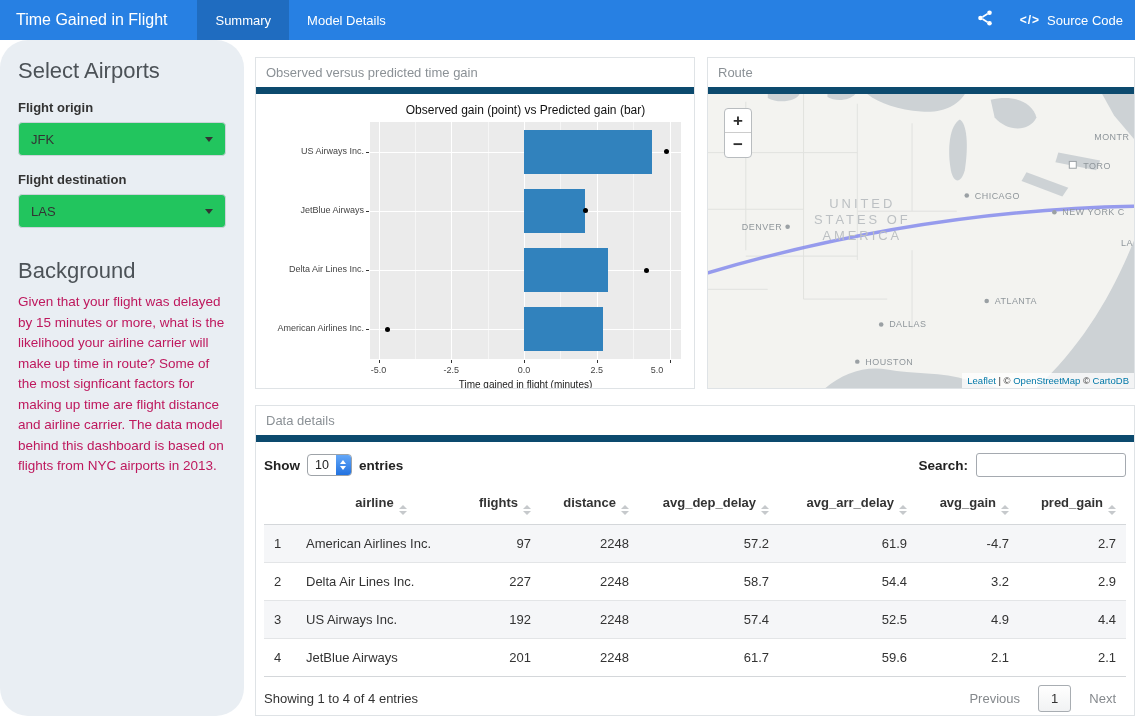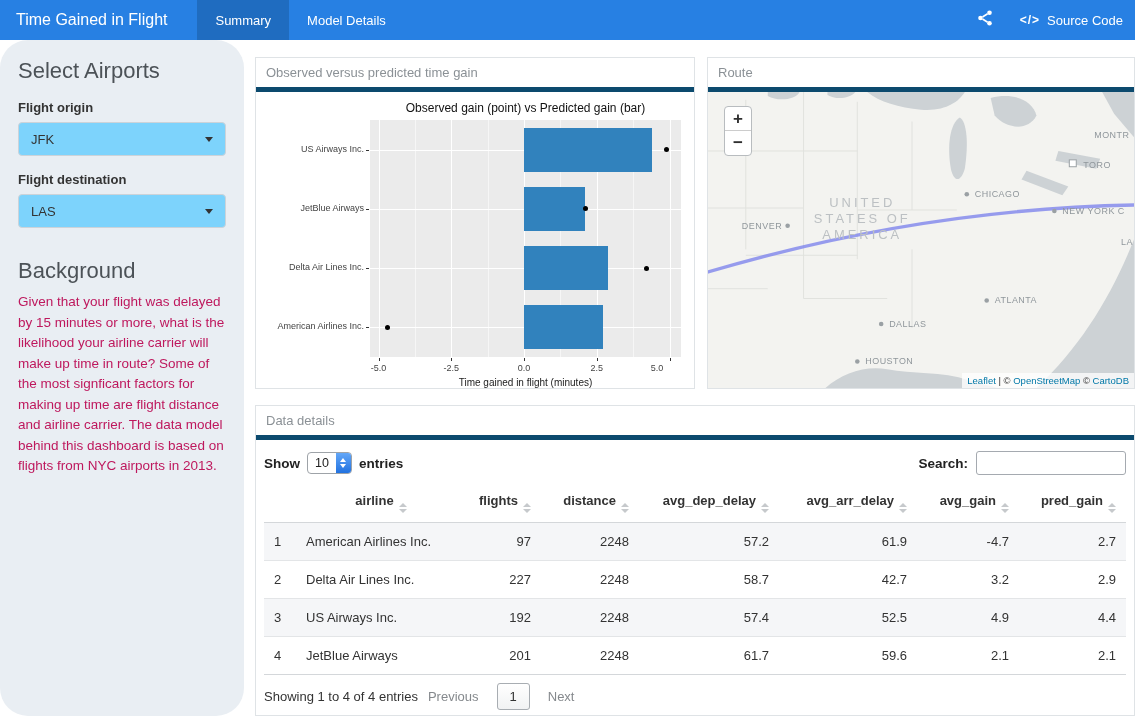--- a/index.html
+++ b/index.html
@@ -19,27 +19,27 @@
 
   
   .content{display:flex;height:676px;}
   .sidebar{width:244px;background:#e9eef3;padding:18px 18px;flex-shrink:0;border-radius:28px;}
   .main{flex:1;padding:17px 0 0 11px;display:flex;flex-direction:column;min-width:0;}
   .top-row{display:flex;gap:12px;height:332px;flex-shrink:0;}
   .panel{background:#fff;border:1px solid #dfe3e6;display:flex;flex-direction:column;min-height:0;}
   .chart-panel{width:440px;flex-shrink:0;}
   .map-panel{flex:1;min-width:0;}
   .data-panel{margin-top:16px;flex:1;}
-  .panel-header{font-size:13px;color:#8b9196;padding:7px 10px;border-bottom:5px solid #0c4a6e;flex-shrink:0;background:#fff;}
+  .panel-header{font-size:13px;color:#8b9196;padding:7px 10px;border-bottom:7px solid #0c4a6e;flex-shrink:0;background:#fff;}
   .panel-body{position:relative;flex:1;overflow:hidden;}
 
   
   .sb-heading{font-size:22px;font-weight:400;color:#4c5257;margin-bottom:6px;}
   .sb-label{font-size:13px;font-weight:700;color:#333;margin:16px 0 7px;}
-  .sb-select{height:34px;background:#7dd3fc;border:1px solid #ccd3d9;border-radius:4px;display:flex;align-items:center;justify-content:space-between;padding:0 12px;font-size:13px;cursor:pointer;}
+  .sb-select{height:34px;background:#22c55e;border:1px solid #ccd3d9;border-radius:4px;display:flex;align-items:center;justify-content:space-between;padding:0 12px;font-size:13px;cursor:pointer;}
   .caret{width:0;height:0;border-left:4px solid transparent;border-right:4px solid transparent;border-top:5px solid #333;}
   .sb-heading2{margin-top:30px;}
   .sb-text{font-size:13.5px;line-height:1.52;color:#be185d;margin-top:8px;}
 
   
   .chart-area{position:absolute;inset:0;}
   .chart-title{position:absolute;top:9px;left:114px;width:311px;text-align:center;font-size:12px;color:#111;white-space:nowrap;}
   .plot-panel{position:absolute;left:114px;top:28px;width:311px;height:237px;background:#ebebeb;overflow:hidden;}
   .grid-major{position:absolute;top:0;bottom:0;width:1px;background:#fff;}
   .grid-minor{position:absolute;top:0;bottom:0;width:1px;background:rgba(255,255,255,.55);}
@@ -77,21 +77,21 @@
   .dt-search input{width:150px;height:24px;border:1px solid #a5aab0;border-radius:3px;padding:0 6px;font-size:13px;font-family:"Liberation Sans",sans-serif;}
   table.dt{width:100%;border-collapse:collapse;table-layout:fixed;margin-top:6px;font-size:13px;}
   .dt th{font-weight:700;padding:9px 10px;border-bottom:1px solid #d4d7da;white-space:nowrap;overflow:hidden;cursor:pointer;}
   .dt td{padding:11px 10px;white-space:nowrap;overflow:hidden;}
   .dt tbody td{border-top:1px solid #e3e5e7;}
   .dt tbody tr:last-child td{border-bottom:1px solid #d4d7da;}
   .dt tbody tr:nth-child(odd){background:#f5f6f8;}
   .sorters{display:inline-flex;flex-direction:column;margin-left:5px;vertical-align:-2px;}
   .s-up{width:0;height:0;border-left:4px solid transparent;border-right:4px solid transparent;border-bottom:4px solid #c6c9cc;margin-bottom:2px;}
   .s-down{width:0;height:0;border-left:4px solid transparent;border-right:4px solid transparent;border-top:4px solid #c6c9cc;}
-  .dt-footer{display:flex;justify-content:flex-start;align-items:center;margin-top:9px;font-size:13px;}
+  .dt-footer{display:flex;justify-content:space-between;align-items:center;margin-top:9px;font-size:13px;}
   .dt-info{color:#333;}
   .dt-paginate{display:flex;align-items:center;color:#85898d;}
   .pg-btn{padding:5px 10px;cursor:pointer;}
   .pg-num{border:1px solid #a8adb2;border-radius:3px;padding:5px 12px;color:#333;background:linear-gradient(#fff,#f1f2f3);margin:0 8px;cursor:pointer;}
 </style>
 </head>
 <body>
 
 <div class="navbar">
   <div class="nav-title">Time Gained in Flight</div>
@@ -326,21 +326,21 @@
                 <td style="text-align: right;">61.9</td>
                 <td style="text-align: right;">-4.7</td>
                 <td style="text-align: right;">2.7</td>
               </tr>
               <tr>
                 <td style="text-align: left;">2</td>
                 <td style="text-align: left;">Delta Air Lines Inc.</td>
                 <td style="text-align: right;">227</td>
                 <td style="text-align: right;">2248</td>
                 <td style="text-align: right;">58.7</td>
-                <td style="text-align: right;">42.7</td>
+                <td style="text-align: right;">54.4</td>
                 <td style="text-align: right;">3.2</td>
                 <td style="text-align: right;">2.9</td>
               </tr>
               <tr>
                 <td style="text-align: left;">3</td>
                 <td style="text-align: left;">US Airways Inc.</td>
                 <td style="text-align: right;">192</td>
                 <td style="text-align: right;">2248</td>
                 <td style="text-align: right;">57.4</td>
                 <td style="text-align: right;">52.5</td>

